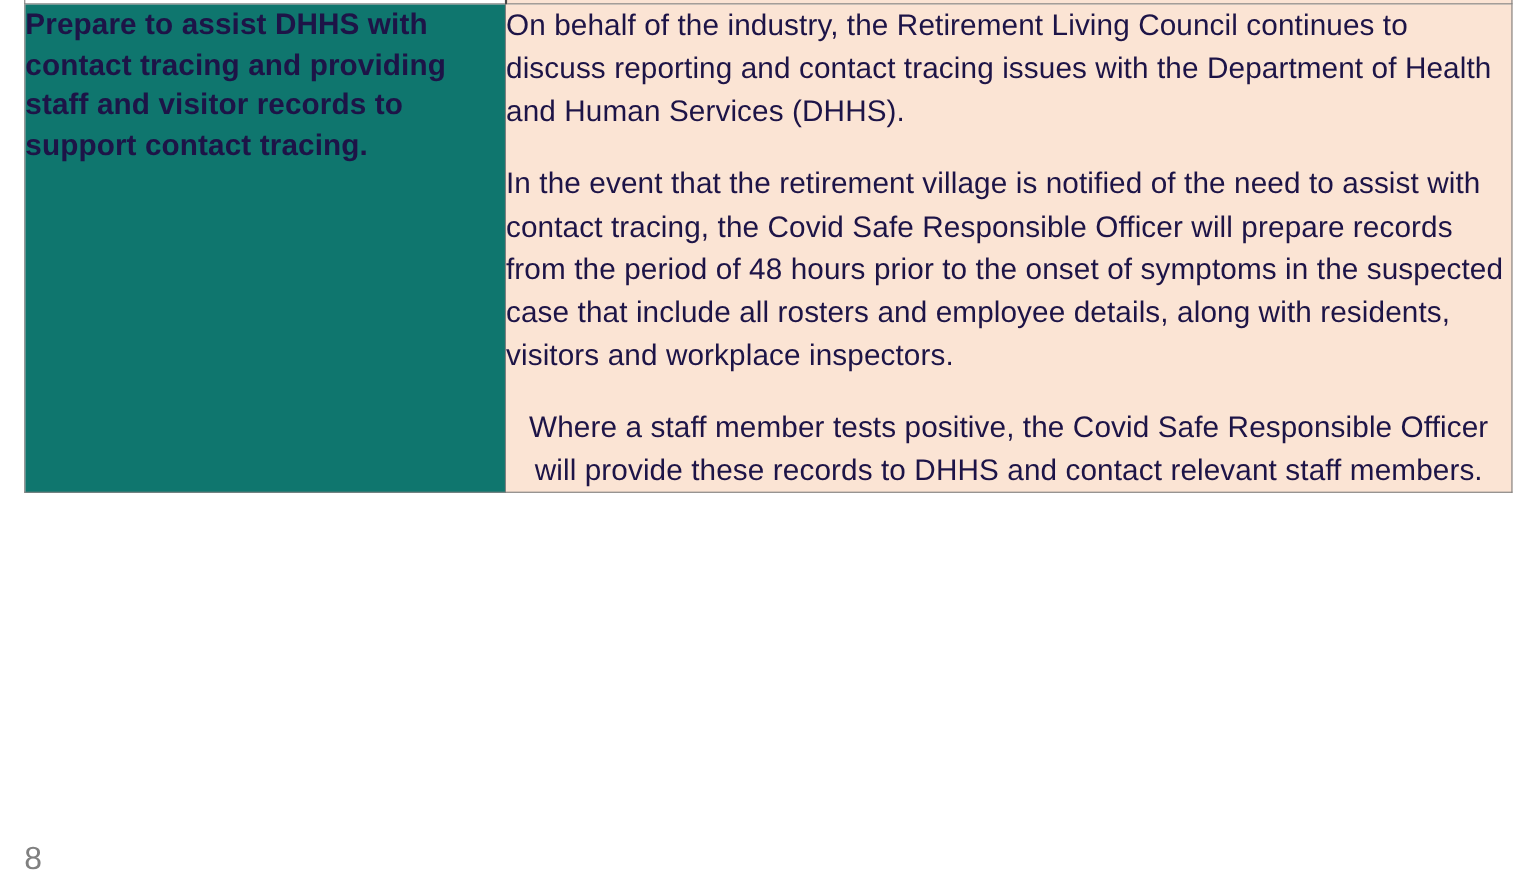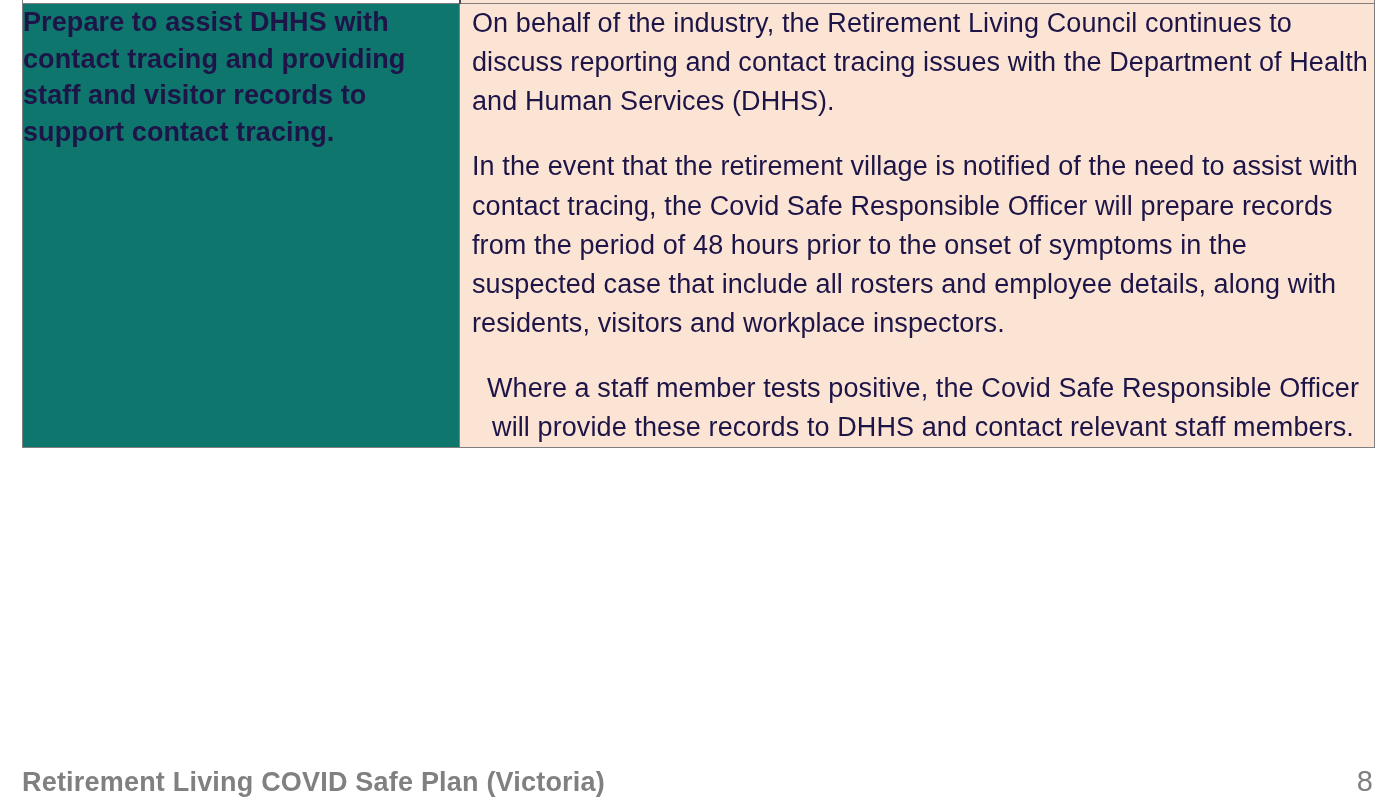--- a/index.html
+++ b/index.html
@@ -62,21 +62,21 @@
     font-weight: bold;
     line-height: 1.36;
     color: #1d1447;
     letter-spacing: .1px;
     margin: 0;
   }
   .body-para {
     font-size: 27px;
     line-height: 1.45;
     color: #1d1447;
-    margin: 0 0 26px 12px;
+    margin: 0 0 26px 0;
     letter-spacing: .1px;
   }
   .body-para:last-child { margin-bottom: 0; text-align: center; }
 
   
   .footer {
     position: absolute;
     left: 22px;
     right: 22px;
     bottom: 14px;
@@ -117,17 +117,16 @@
         <td class="cell-body">
           <p class="body-para">On behalf of the industry, the Retirement Living Council continues to discuss reporting and contact tracing issues with the Department of Health and Human Services (DHHS).</p>
           <p class="body-para">In the event that the retirement village is notified of the need to assist with contact tracing, the Covid Safe Responsible Officer will prepare records from the period of 48 hours prior to the onset of symptoms in the suspected case that include all rosters and employee details, along with residents, visitors and workplace inspectors.</p>
           <p class="body-para">Where a staff member tests positive, the Covid Safe Responsible Officer will provide these records to DHHS and contact relevant staff members.</p>
         </td>
       </tr>
     </tbody>
   </table>
 
   <div class="footer">
-    <span class="footer-title">Retirement Living COVID Safe Plan (Victoria)</span>
     <span class="footer-page">8</span>
   </div>
 
 </div>
 
 </body></html>

